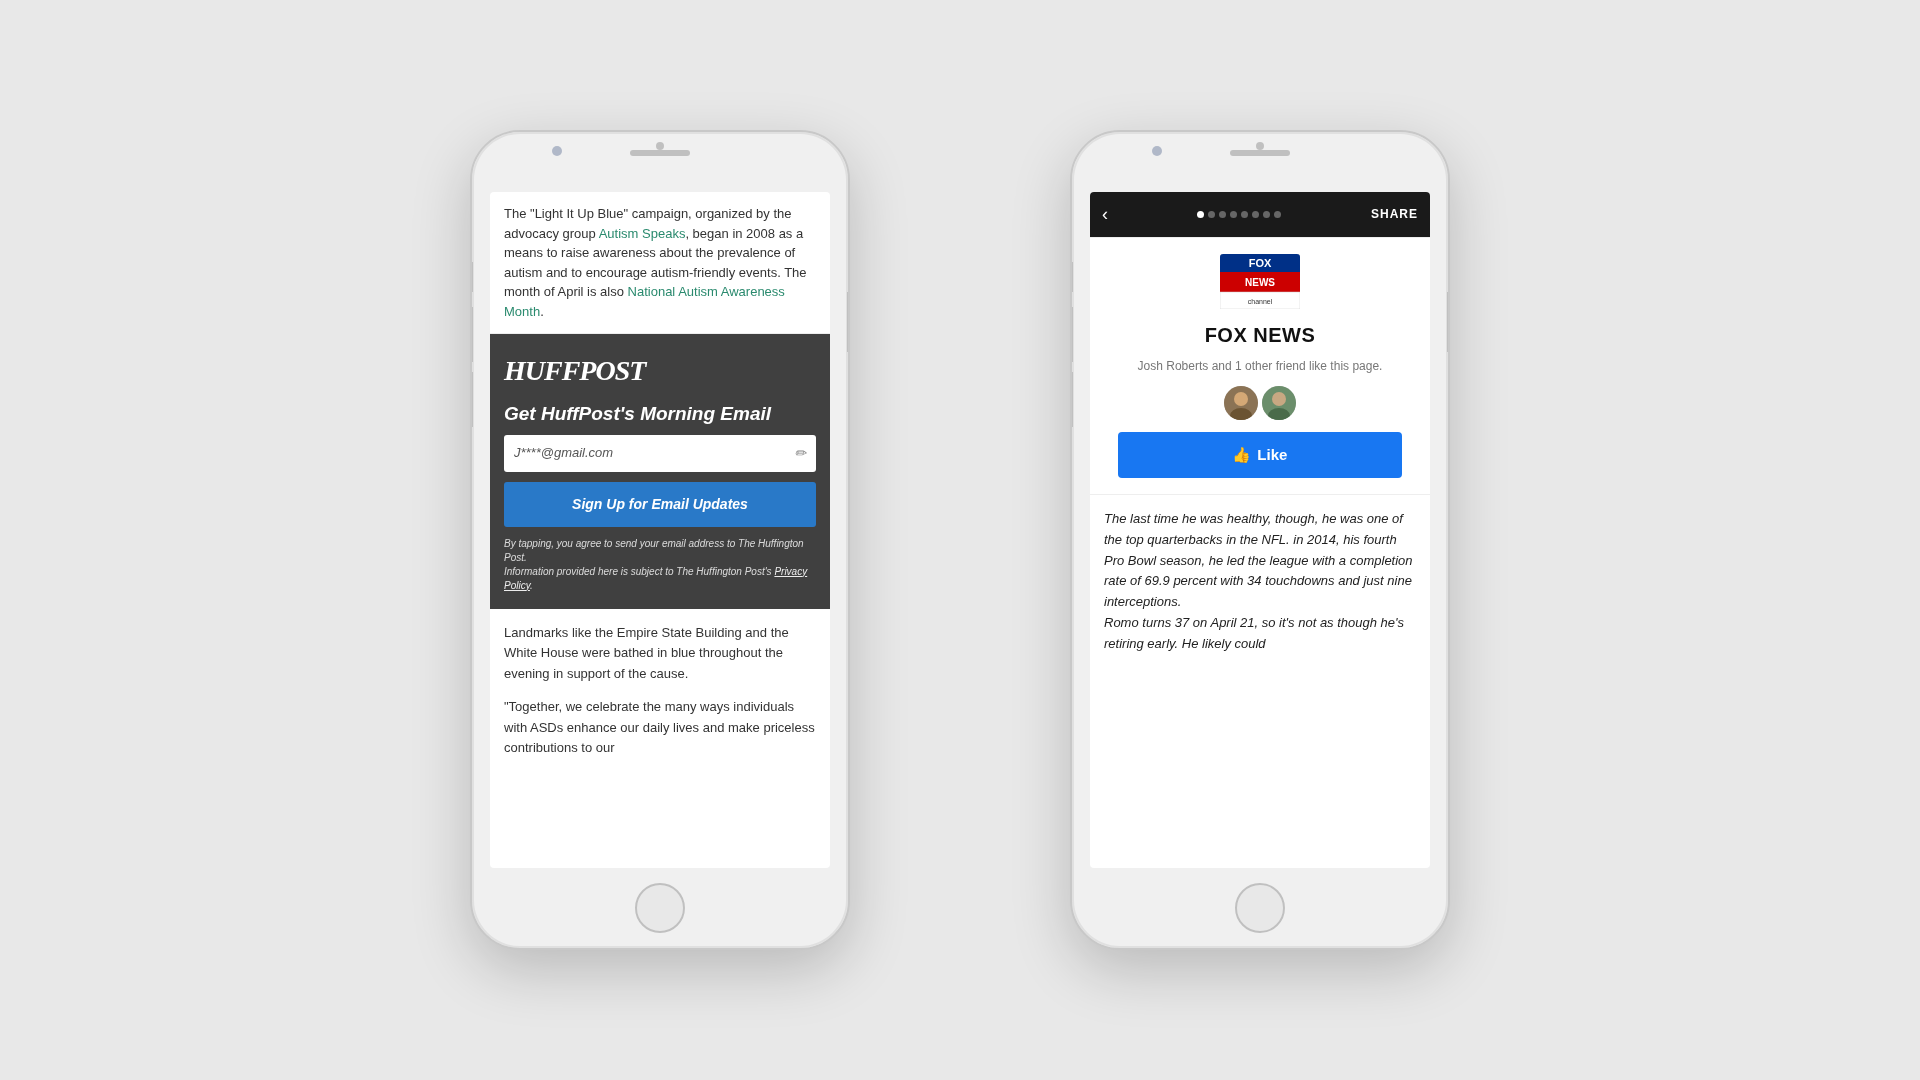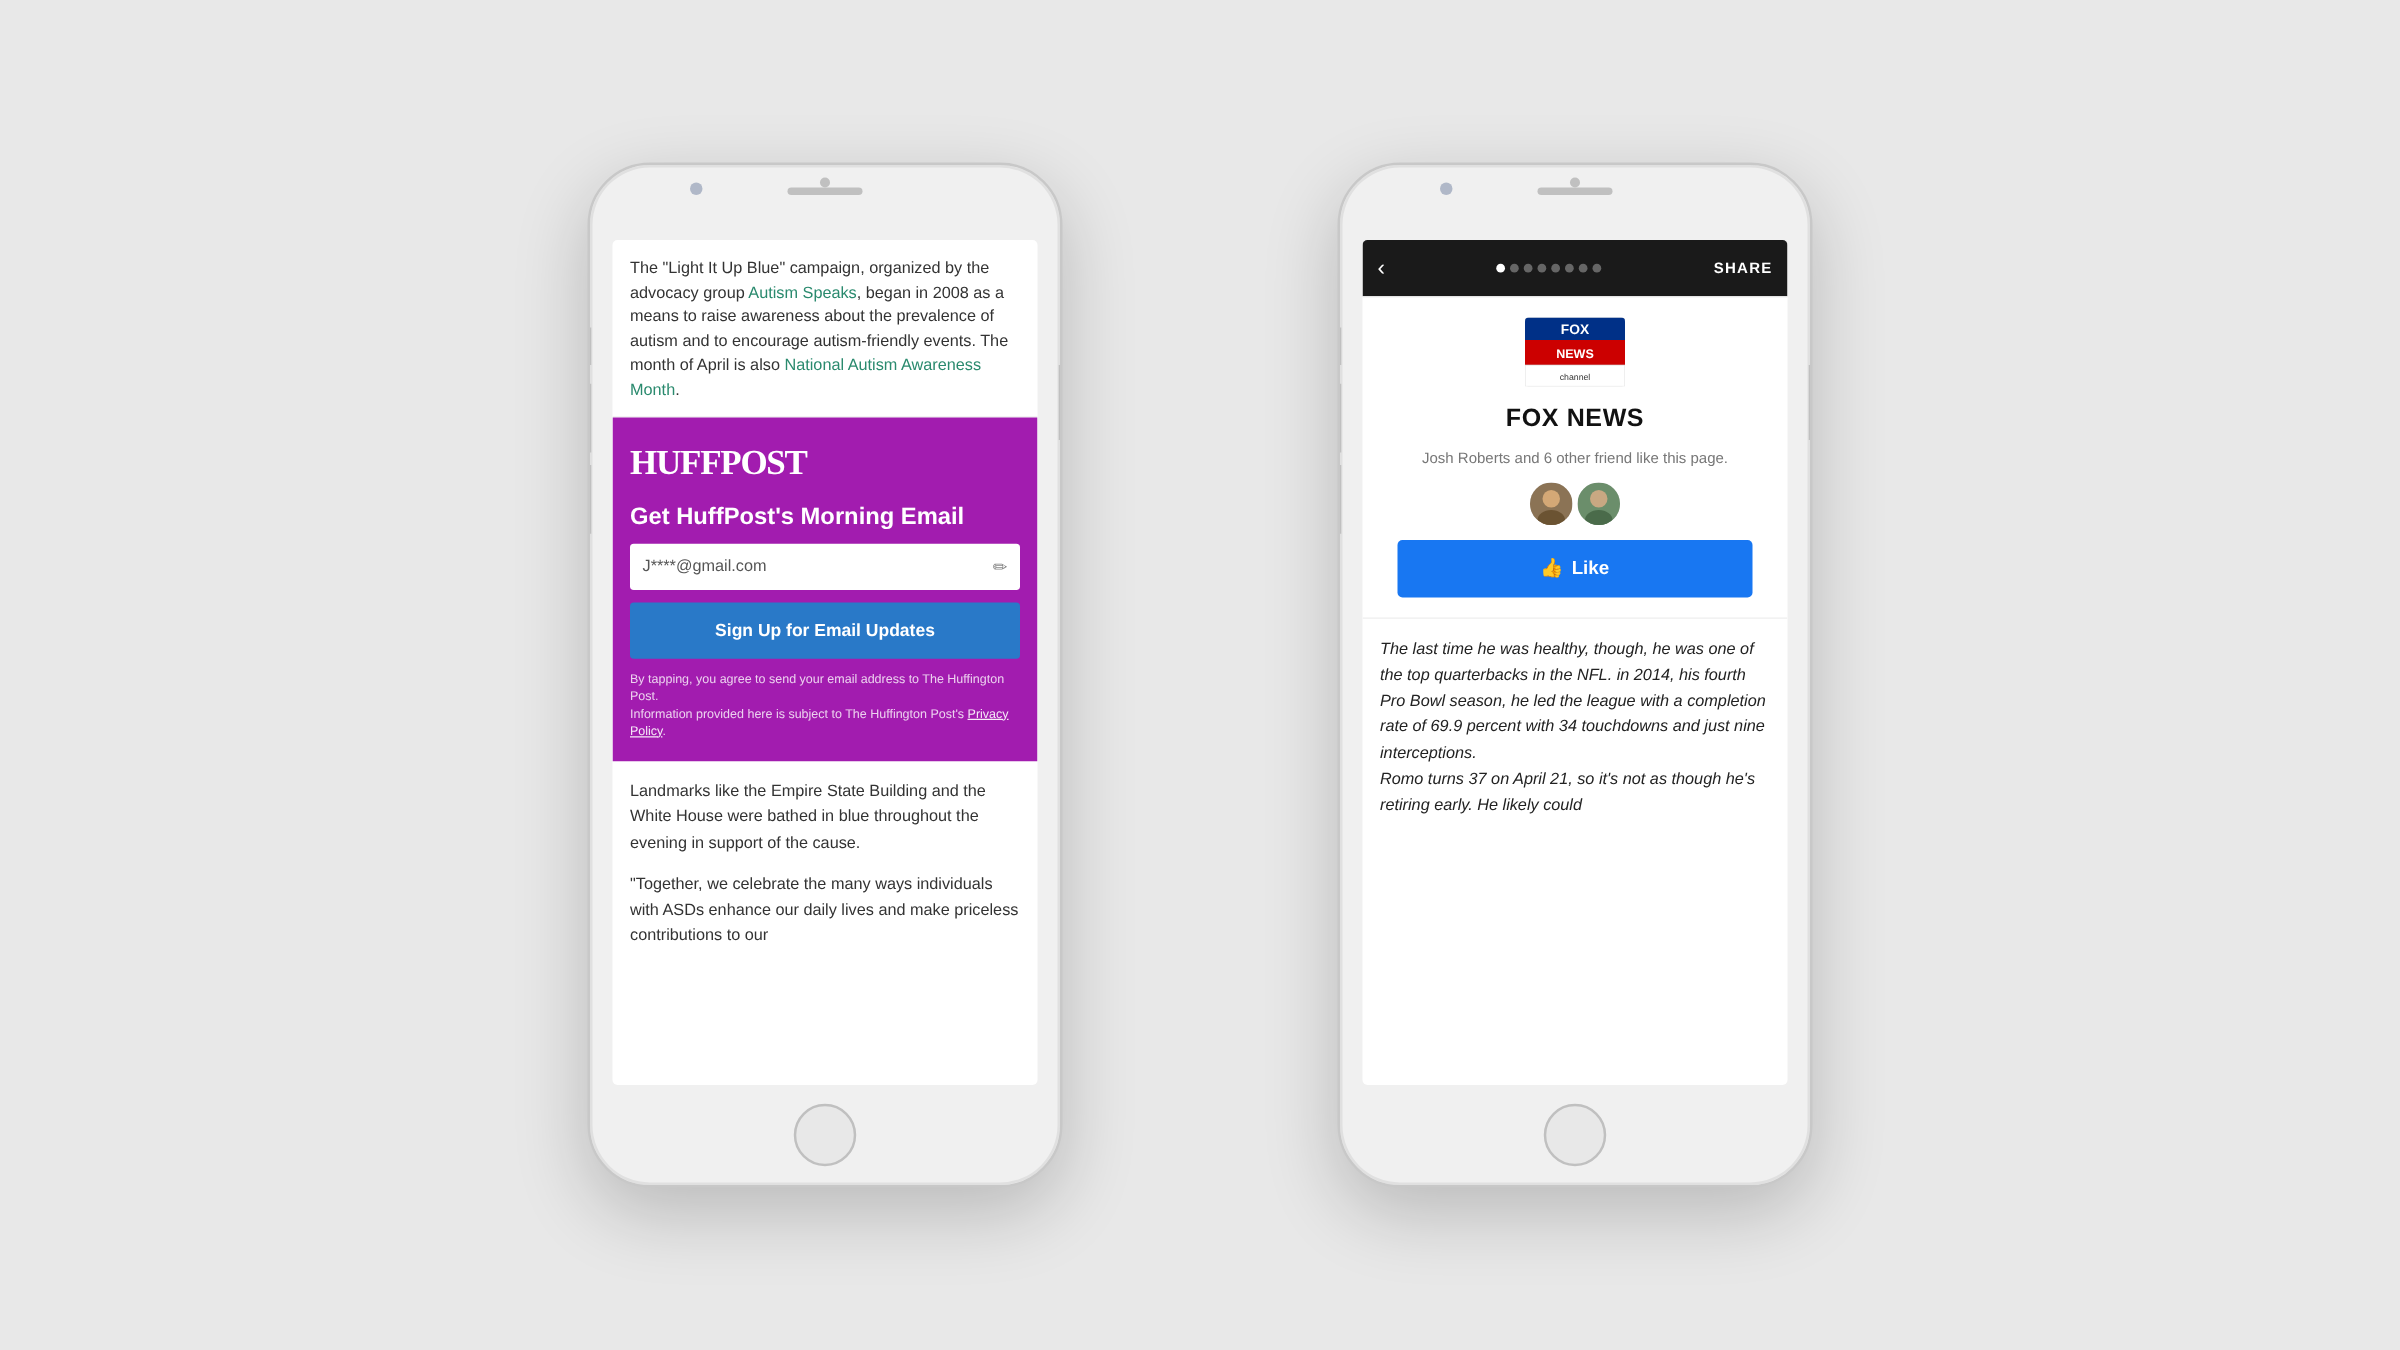--- a/index.html
+++ b/index.html
@@ -135,23 +135,24 @@
     }
     .phone1-top-text {
       padding: 12px 14px;
       border-bottom: 1px solid #eee;
     }
     .phone1-top-text a {
       color: #2a8a6e;
       text-decoration: none;
     }
     .huffpost-section {
-      background: #a21caf;
+      background: #404040;
       padding: 16px 14px;
       color: white;
+      font-style: italic;
     }
     .huffpost-logo {
       font-size: 28px;
       font-weight: 900;
       letter-spacing: -1px;
       color: white;
       margin-bottom: 8px;
       font-family: Georgia, serif;
     }
     .huffpost-subtitle {
@@ -419,21 +420,21 @@
 
               <rect x="0" y="18" width="80" height="20" fill="#cc0000"></rect>
               <text x="40" y="32" text-anchor="middle" font-family="Arial Black, sans-serif" font-size="10" font-weight="900" fill="white">NEWS</text>
 
               <rect x="0" y="38" width="80" height="17" rx="0" fill="#fff"></rect>
               <rect x="0" y="38" width="80" height="17" rx="0" fill="#fff" stroke="#ccc" stroke-width="0.5"></rect>
               <text x="40" y="50" text-anchor="middle" font-family="Arial, sans-serif" font-size="7" fill="#333">channel</text>
             </svg>
           </div>
           <div class="foxnews-name">FOX NEWS</div>
-          <div class="foxnews-friends">Josh Roberts and 6 other friend like this page.</div>
+          <div class="foxnews-friends">Josh Roberts and 1 other friend like this page.</div>
           <div class="foxnews-avatars">
             <div class="avatar-placeholder">
               <svg width="34" height="34" viewBox="0 0 34 34">
                 <rect width="34" height="34" fill="#8B7355"></rect>
                 <circle cx="17" cy="13" r="7" fill="#d4a876"></circle>
                 <ellipse cx="17" cy="30" rx="11" ry="8" fill="#6B5332"></ellipse>
               </svg>
             </div>
             <div class="avatar-placeholder">
               <svg width="34" height="34" viewBox="0 0 34 34">

